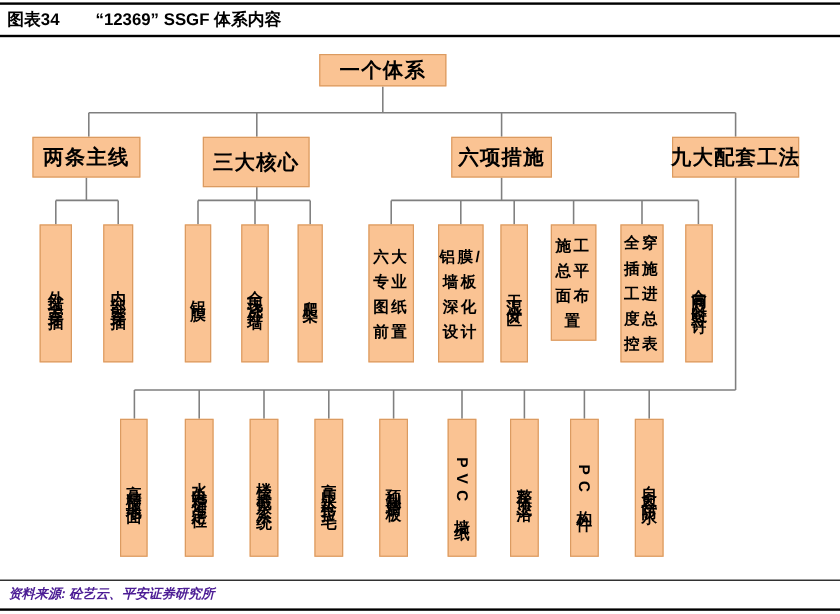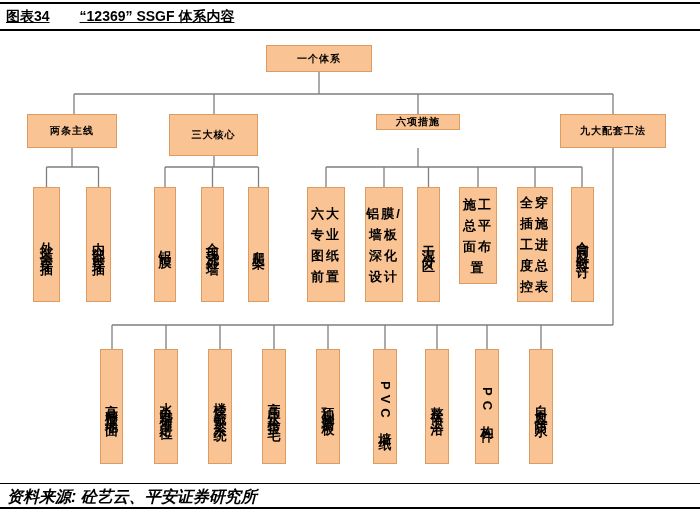--- a/index.html
+++ b/index.html
@@ -1,29 +1,29 @@
 <!DOCTYPE html>
 <html><head>
 <meta charset="utf-8">
 <style>
   html,body{margin:0;padding:0;background:#ffffff;}
   #stage{
     position:relative;width:700px;height:512px;background:#ffffff;overflow:hidden;
     font-family:"Liberation Sans","DejaVu Sans",sans-serif;color:#000;
   }
   .rule{position:absolute;left:0;width:700px;background:#000;}
-  #figure-header{position:absolute;top:8px;left:6px;font-size:14px;font-weight:bold;white-space:nowrap;text-decoration:underline;}
+  #figure-header{position:absolute;top:8px;left:6px;font-size:14px;font-weight:bold;white-space:nowrap;}
   #figure-header .fig-label{margin-right:30px;}
-  #source-line{position:absolute;top:487px;left:7px;font-size:16px;font-weight:bold;font-style:italic;color:#000000;}
+  #source-line{position:absolute;top:487px;left:7px;font-size:11px;font-weight:bold;font-style:italic;color:#4c1d95;}
   svg.connectors{position:absolute;top:0;left:0;}
   .node{
     position:absolute;box-sizing:border-box;background:#FAC393;border:1px solid #DB9B61;
     display:flex;align-items:center;justify-content:center;font-weight:bold;
   }
-  .node.lvl12{font-size:10px;letter-spacing:1px;white-space:nowrap;}
+  .node.lvl12{font-size:17px;letter-spacing:1px;white-space:nowrap;}
   .node .vtext{
     writing-mode:vertical-rl;text-orientation:mixed;font-size:13px;letter-spacing:5px;line-height:1;
   }
   .node .mtext{
     white-space:pre-line;text-align:center;font-size:13px;line-height:21px;letter-spacing:2px;
   }
 </style>
 </head>
 <body>
 
@@ -56,21 +56,21 @@
   <div class="node lvl12" style="left:266px;top:45px;width:106px;height:27px;">
     <span>一个体系</span>
   </div>
 
   <div class="node lvl12" style="left:27px;top:114px;width:90px;height:34px;">
     <span>两条主线</span>
   </div>
   <div class="node lvl12" style="left:169px;top:114px;width:89px;height:42px;">
     <span>三大核心</span>
   </div>
-  <div class="node lvl12" style="left:376px;top:114px;width:84px;height:16px;">
+  <div class="node lvl12" style="left:376px;top:114px;width:84px;height:34px;">
     <span>六项措施</span>
   </div>
   <div class="node lvl12" style="left:560px;top:114px;width:106px;height:34px;">
     <span>九大配套工法</span>
   </div>
 
   <div class="node" style="left:33px;top:187px;width:27px;height:115px;">
     <span class="vtext">外墙全穿插</span>
   </div>
   <div class="node" style="left:86px;top:187px;width:25px;height:115px;">

